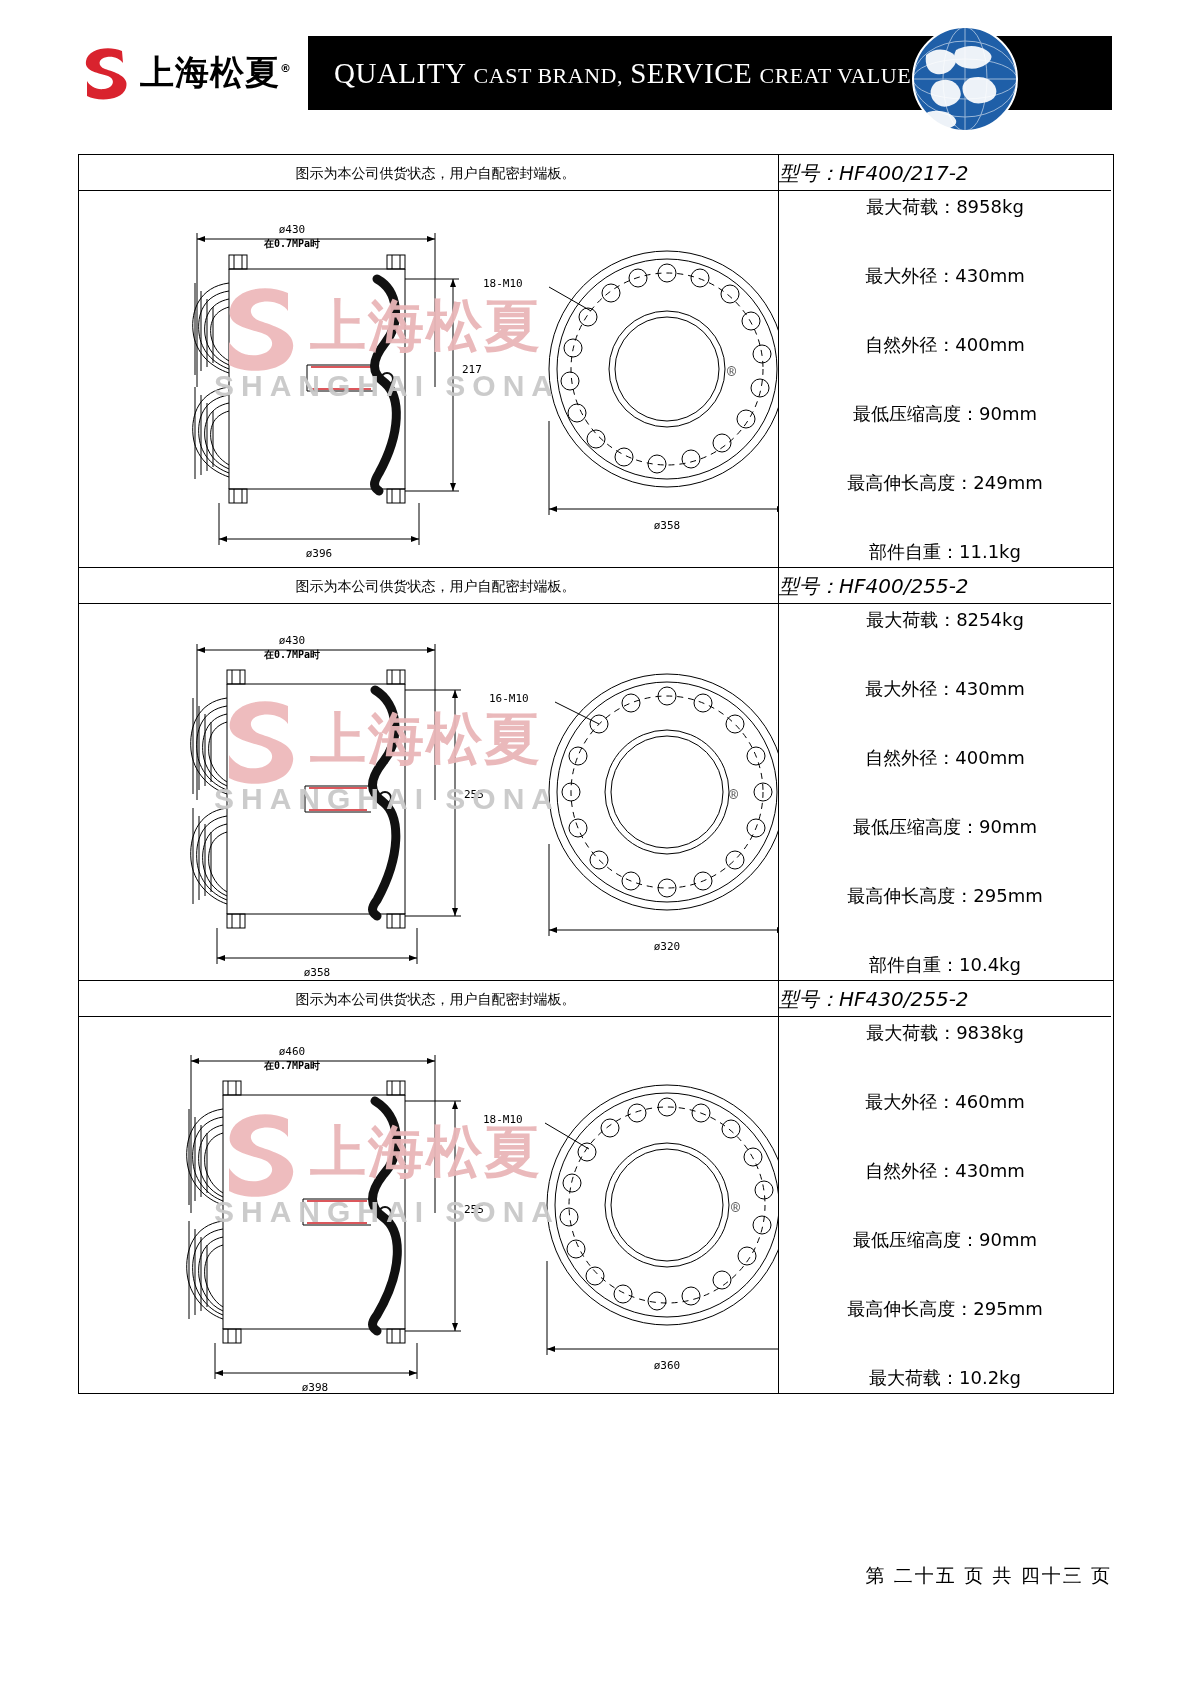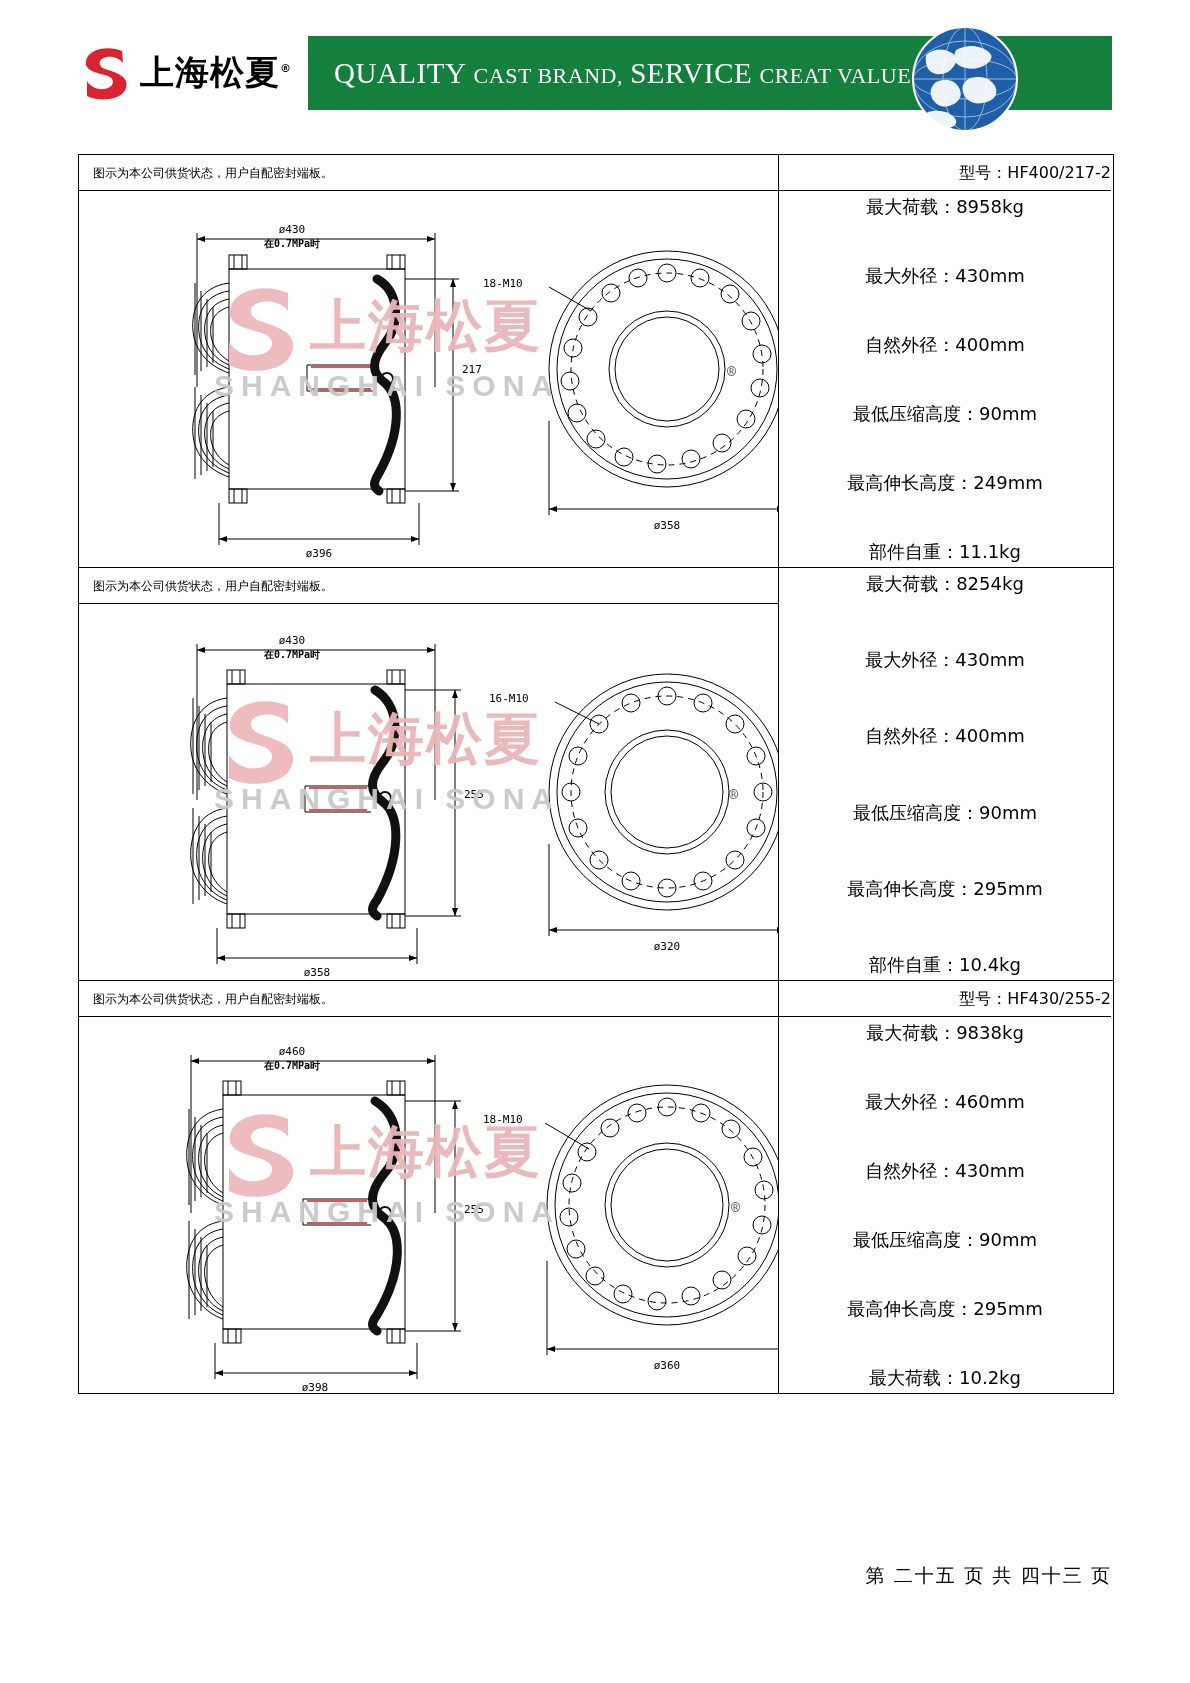--- a/index.html
+++ b/index.html
@@ -39,21 +39,21 @@
     font-family:"DejaVu Sans", sans-serif;
     font-size:34px;font-weight:bold;letter-spacing:1px;color:#000;
     white-space:nowrap;
   }
   .logo-reg{
     font-size:11px;vertical-align:super;
   }
   .banner{
     flex:1 1 auto;
     height:74px;
-    background:#15803d;
+    background:#000000;
     position:relative;
     display:flex;
     align-items:center;
     overflow:visible;
   }
   .banner-text{
     color:#ffffff;
     font-family:"Liberation Serif", serif;
     font-size:27px;
     letter-spacing:.5px;
@@ -87,44 +87,46 @@
   }
   .left-cell{
     width:700px;
     border-right:1.5px solid #000;
     box-sizing:border-box;
   }
   .note{
     height:36px;
     line-height:36px;
     padding-left:14px;
-    font-size:12px;
+    font-size:14px;
     border-bottom:1.5px solid #000;
     font-family:"DejaVu Sans", sans-serif;
     box-sizing:border-box;
+    text-align:center;
   }
   .draw{
     position:relative;
     height:376px;
     overflow:hidden;
   }
   .right-cell{
     width:332px;
     box-sizing:border-box;
     display:flex;
     flex-direction:column;
   }
   .model{
     height:36px;
     line-height:36px;
-    text-align:right;
-    font-size:16px;
+    text-align:left;
+    font-size:20px;
     border-bottom:1.5px solid #000;
     font-family:"DejaVu Sans", sans-serif;
     box-sizing:border-box;
+    font-style:italic;
   }
   .specs{
     flex:1 1 auto;
     display:flex;
     flex-direction:column;
     justify-content:space-between;
     align-items:center;
     font-size:18px;
     font-family:"DejaVu Sans", sans-serif;
   }
@@ -470,20 +472,21 @@
                   </svg>
                 </div>
                 <div class="wm-cn">上海松夏</div>
               </div>
               <div class="wm-en">SHANGHAI SONA</div>
             </div>
           </div>
         </div>
 
         <div class="right-cell">
+          <div class="model"><span>型号：</span><span>HF400/255-2</span></div>
           <div class="specs">
             <div>最大荷载：8254kg</div>
             <div>最大外径：430mm</div>
             <div>自然外径：400mm</div>
             <div>最低压缩高度：90mm</div>
             <div>最高伸长高度：295mm</div>
             <div>部件自重：10.4kg</div>
           </div>
         </div>
       </div>

